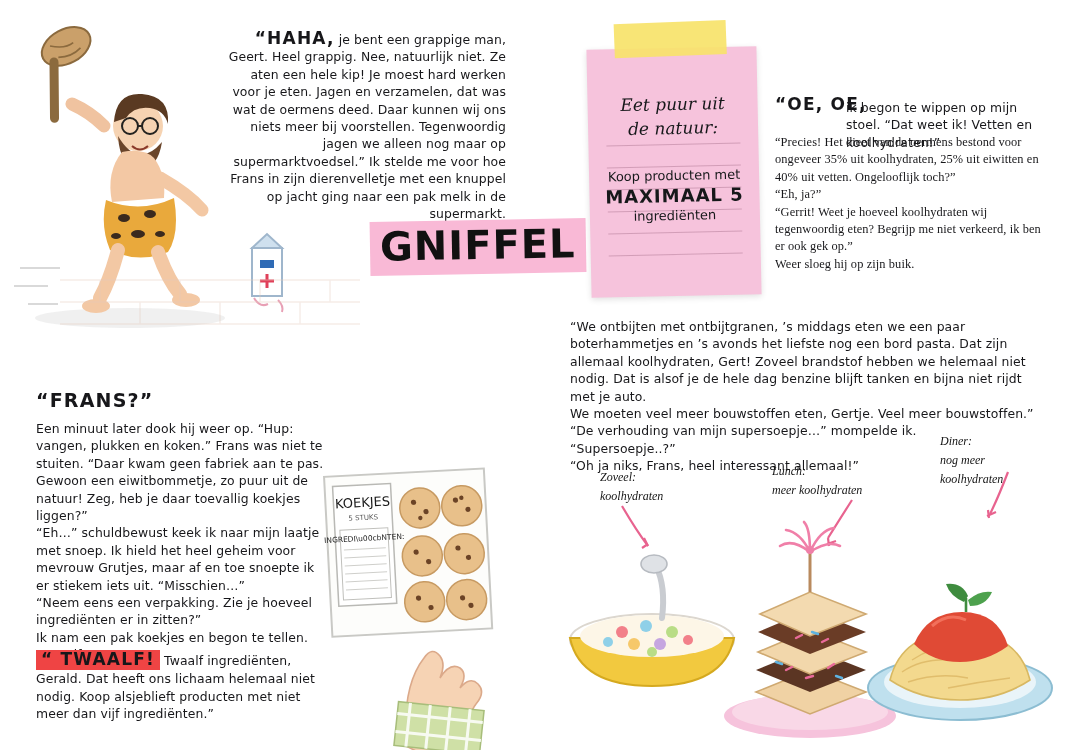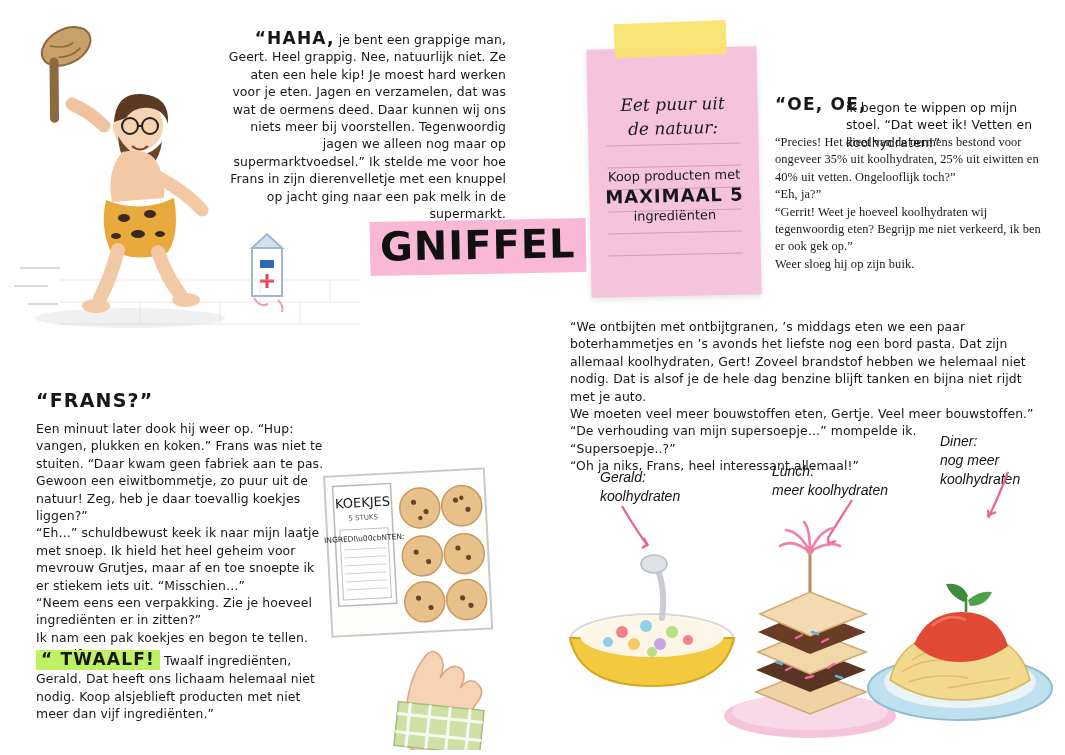--- a/index.html
+++ b/index.html
@@ -25,21 +25,21 @@
   .right{text-align:right;}
 
   .handtitle{
     font-family:"DejaVu Sans", sans-serif;
     font-weight:bold;
     letter-spacing:1.2px;
     font-size:17px;
   }
 
   .highlight-pink{
-    background:#bef264;
+    background:#ef4444;
     padding:1px 5px 2px 5px;
     display:inline-block;
   }
 
   
   #left-col-text-1{ left:228px; top:30px; width:278px; text-align:right; }
   #left-col-text-2{ left:330px; top:282px; width:180px; text-align:right;}
   #left-col-text-3{ left:58px;  top:330px; width:452px; text-align:right;}
   #frans-heading{ left:36px; top:392px;text-align:right;}
   #left-col-text-4{ left:36px; top:420px; width:290px;}
@@ -87,22 +87,22 @@
   .note-body .big{font-size:18px;letter-spacing:1px;font-weight:bold;}
 
   
   .ill{position:absolute;}
   #caveman{left:10px;top:18px;width:230px;height:320px;}
   #cookiepack{left:310px;top:460px;width:230px;height:290px;}
   #food-illustration{left:560px;top:520px;width:500px;height:230px;}
 
   
   .food-label{
-    position:absolute;font-size:14px;line-height:19px;
-    font-family:Liberation Sans, sans-serif;font-style:italic;color:#141414;
+    position:absolute;font-size:12px;line-height:19px;
+    font-family:Liberation Serif, serif;font-style:italic;color:#141414;
   }
   #label-ontbijt{left:600px;top:468px;}
   #label-lunch{left:772px;top:462px;}
   #label-diner{left:940px;top:432px;}
 </style>
 </head>
 <body>
 
 <div class="page">
 
@@ -268,21 +268,21 @@
 “Gerrit! Weet je hoeveel koolhydraten wij tegenwoordig eten? Begrijp me niet verkeerd, ik ben er ook gek op.”
 Weer sloeg hij op zijn buik.</div>
 
   <div class="txt" id="right-col-text-4" style="white-space:pre-line;">“We ontbijten met ontbijtgranen, ’s middags eten we een paar boterhammetjes en ’s avonds het liefste nog een bord pasta. Dat zijn allemaal koolhydraten, Gert! Zoveel brandstof hebben we helemaal niet nodig. Dat is alsof je de hele dag benzine blijft tanken en bijna niet rijdt met je auto.
 We moeten veel meer bouwstoffen eten, Gertje. Veel meer bouwstoffen.”
 “De verhouding van mijn supersoepje…” mompelde ik.
 “Supersoepje..?”
 “Oh ja niks, Frans, heel interessant allemaal!”</div>
 
   <div class="food-label" id="label-ontbijt">
-    <div>Gerald:</div>
+    <div>Zoveel:</div>
     <div>koolhydraten</div>
   </div>
   <div class="food-label" id="label-lunch">
     <div>Lunch:</div>
     <div>meer koolhydraten</div>
   </div>
   <div class="food-label" id="label-diner">
     <div>Diner:</div>
     <div>nog meer</div>
     <div>koolhydraten</div>

